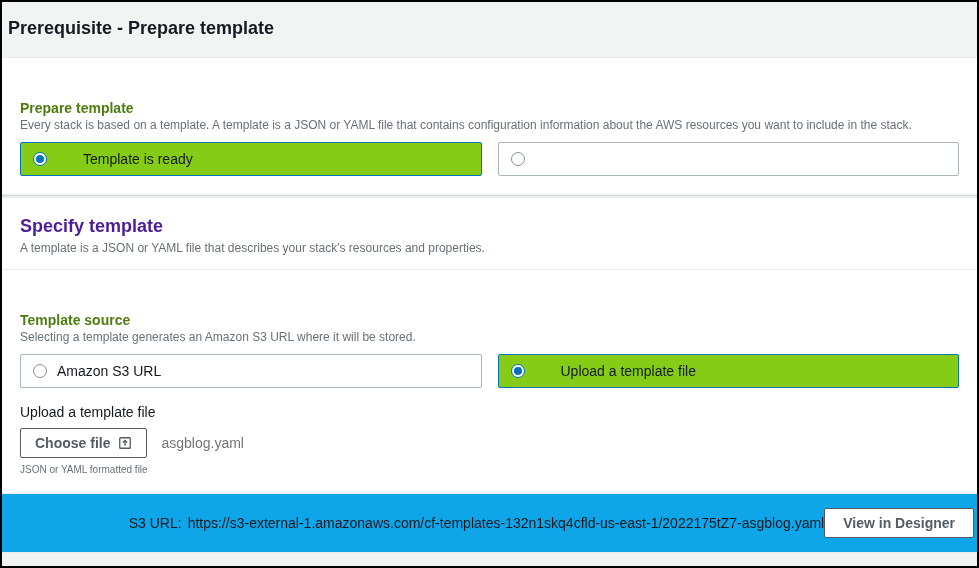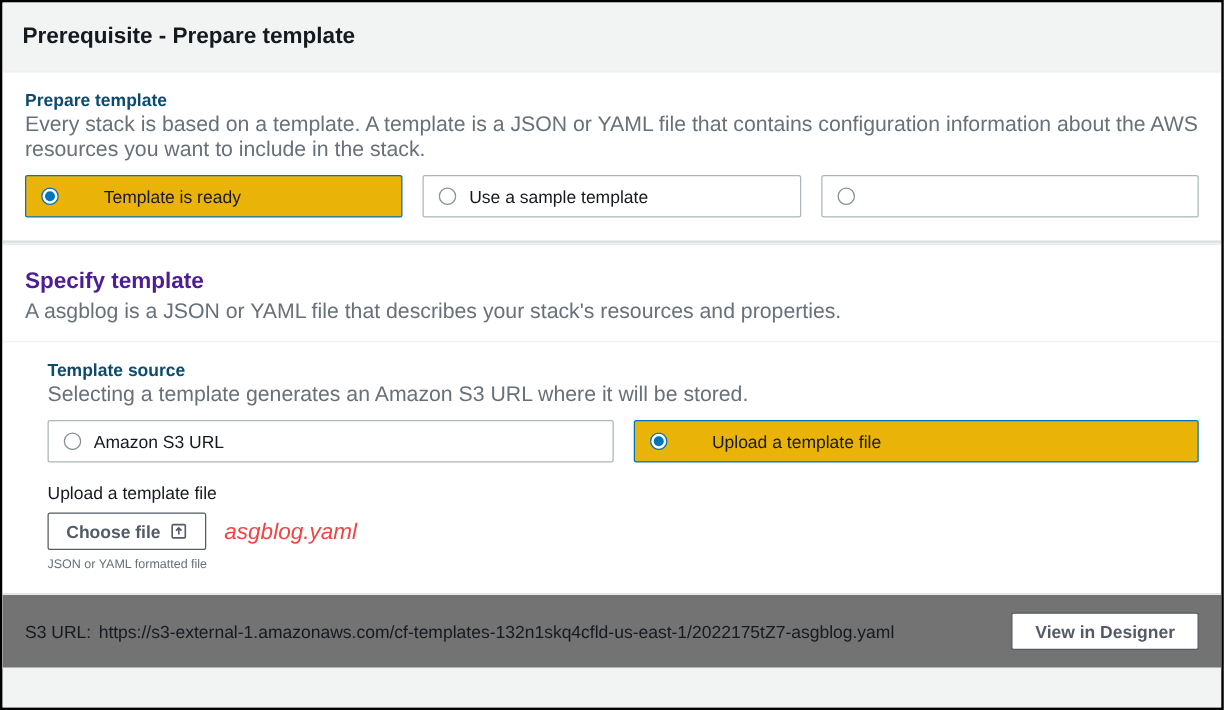--- a/index.html
+++ b/index.html
@@ -13,21 +13,21 @@
       width: 979px;
       height: 568px;
       border: 2px solid #000;
     }
     .container {
       width: 100%;
       height: 100%;
       background: #f2f3f3;
     }
     .page-title {
-      padding: 16px 18px 18px 16px;
+      padding: 16px 18px 18px 6px;
       background: #f2f3f3;
       font-size: 18px;
       font-weight: 700;
       color: #16191f;
     }
     .panel {
       background: #fff;
       border-top: 1px solid #eaeded;
       border-bottom: 1px solid #eaeded;
     }
@@ -36,25 +36,26 @@
     }
     .section-title-lg {
       font-size: 18px;
       font-weight: 700;
       color: #4c1d95;
       margin-bottom: 4px;
     }
     .section-title {
       font-size: 14px;
       font-weight: 700;
-      color: #0c4a6e;
+      color: #4d7c0f;
       margin-bottom: 2px;
+      margin-top: 28px;
     }
     .section-desc {
-      font-size: 17px;
+      font-size: 12px;
       color: #687078;
       margin-bottom: 10px;
     }
     .radio-row {
       display: flex;
       gap: 16px;
     }
     .radio-row-2 {
       display: flex;
       gap: 16px;
@@ -68,21 +69,21 @@
       display: flex;
       align-items: center;
       gap: 10px;
       cursor: pointer;
       background: #fff;
       font-size: 14px;
       color: #16191f;
     }
     .radio-card.selected {
       border: 1px solid #0073bb;
-      background: #eab308;
+      background: #84cc16;
       gap: 36px;
     }
     .radio-circle {
       width: 14px;
       height: 14px;
       border: 1px solid #879196;
       border-radius: 50%;
       background: #fff;
       flex-shrink: 0;
       position: relative;
@@ -104,21 +105,21 @@
     .divider {
       height: 2px;
       background: #eaeded;
       border-top: 1px solid #d5dbdb;
     }
     .specify-header {
       padding: 18px 18px 4px 18px;
       background: #fff;
     }
     .specify-section {
-      padding: 14px 18px 18px 36px;
+      padding: 14px 18px 18px 18px;
       background: #fff;
     }
     .upload-label {
       font-size: 14px;
       font-weight: 400;
       color: #16191f;
       margin-bottom: 8px;
       margin-top: 16px;
     }
     .upload-row {
@@ -138,35 +139,34 @@
       cursor: pointer;
       display: inline-flex;
       align-items: center;
       gap: 8px;
     }
     .choose-btn svg {
       width: 14px;
       height: 14px;
     }
     .filename {
-      font-size: 18px;
-      font-style: italic;
-      color: #ef4444;
+      font-size: 14px;
+      color: #737373;
     }
     .hint {
       font-size: 10px;
       color: #687078;
       margin-top: 6px;
     }
     .footer-row {
       display: flex;
-      justify-content: space-between;
-      align-items: center;
-      padding: 14px 18px;
-      background: #737373;
+      justify-content: flex-end;
+      align-items: center;
+      padding: 14px 3px;
+      background: #0ea5e9;
       border-top: 1px solid #eaeded;
     }
     .s3-url {
       font-size: 14px;
       color: #16191f;
       display: flex;
       gap: 6px;
     }
     .s3-url-label {
       font-weight: 400;
@@ -197,35 +197,31 @@
     <div class="section-pad">
       <div class="section-title">Prepare template</div>
       <div class="section-desc">Every stack is based on a template. A template is a JSON or YAML file that contains configuration information about the AWS resources you want to include in the stack.</div>
       <div class="radio-row">
         <div class="radio-card selected">
           <span class="radio-circle checked"></span>
           <span>Template is ready</span>
         </div>
         <div class="radio-card">
           <span class="radio-circle"></span>
-          <span>Use a sample template</span>
-        </div>
-        <div class="radio-card">
-          <span class="radio-circle"></span>
         </div>
       </div>
     </div>
   </div>
 
   <div class="divider"></div>
 
   <div class="panel">
     <div class="specify-header">
       <div class="section-title-lg">Specify template</div>
-      <div class="section-desc">A asgblog is a JSON or YAML file that describes your stack's resources and properties.</div>
+      <div class="section-desc">A template is a JSON or YAML file that describes your stack's resources and properties.</div>
     </div>
     <div class="inner-divider"></div>
     <div class="specify-section">
       <div class="section-title">Template source</div>
       <div class="section-desc">Selecting a template generates an Amazon S3 URL where it will be stored.</div>
       <div class="radio-row-2">
         <div class="radio-card">
           <span class="radio-circle"></span>
           <span>Amazon S3 URL</span>
         </div>

